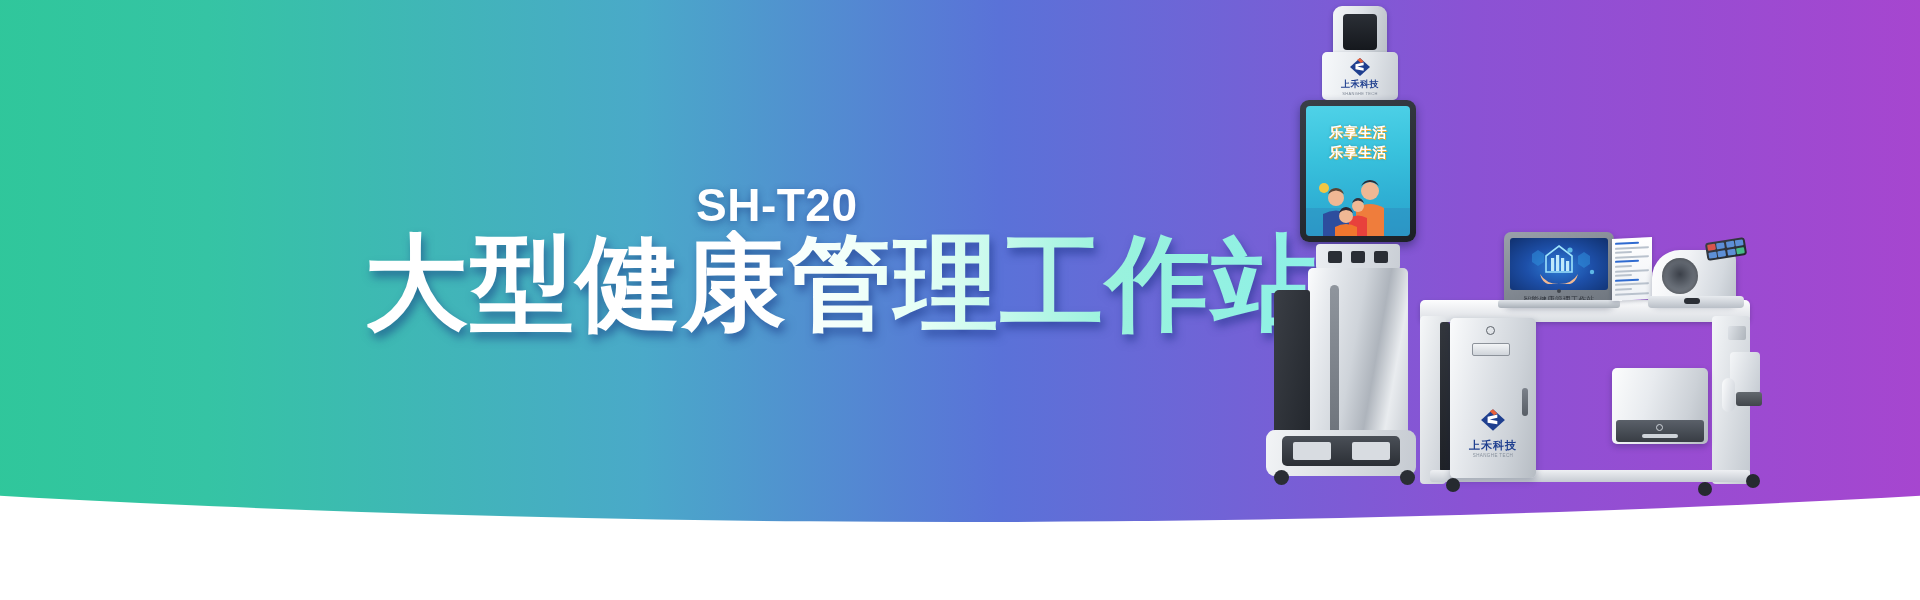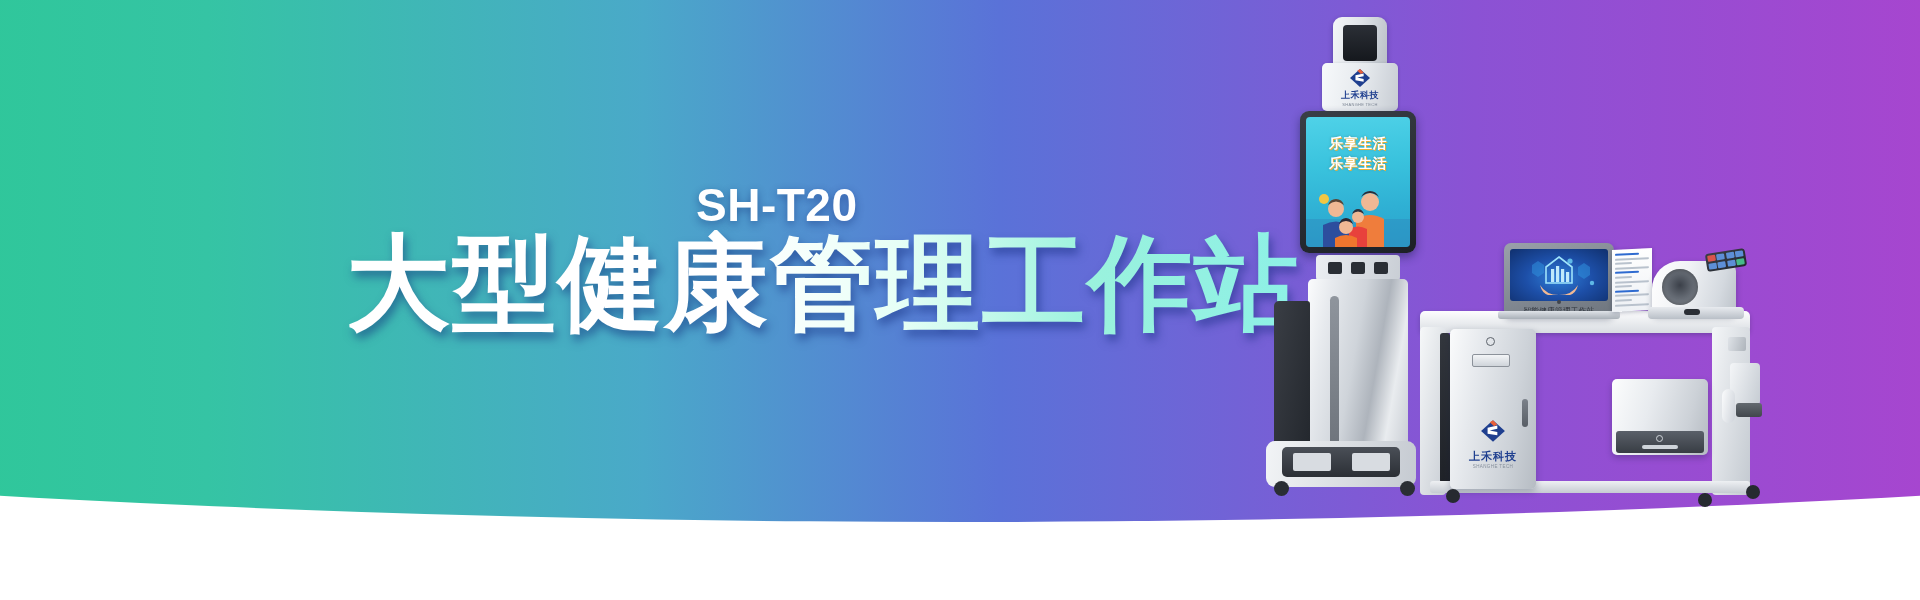--- a/index.html
+++ b/index.html
@@ -78,38 +78,38 @@
   }
 
   
   .text-block{position:absolute;left:0;top:0;width:1920px;height:456px;z-index:6;margin-left:16px;}
   .model{
     position:absolute;left:680px;top:178px;
     font-size:46px;font-weight:bold;color:#ffffff;letter-spacing:.5px;
     text-shadow:0 3px 8px rgba(12,35,110,.45);
   }
   .title-cn{
-    position:absolute;left:330px;top:230px;
+    position:absolute;left:348px;top:230px;
     font-size:104px;font-weight:bold;letter-spacing:2px;
     line-height:1.02;
     background:linear-gradient(90deg,#ffffff 0%,#ffffff 42%,#e6fff6 58%,#9af2dd 78%,#8df0e6 100%);
     -webkit-background-clip:text;background-clip:text;
     color:transparent;-webkit-text-fill-color:transparent;
     filter:drop-shadow(3px 6px 5px rgba(14,38,120,.5));
     white-space:nowrap;
   }
   .subtitle-en{
     position:absolute;left:340px;top:382px;
     font-size:45px;font-weight:300;color:#ffffff;letter-spacing:1.5px;
     text-shadow:0 2px 6px rgba(12,35,110,.35);
     white-space:nowrap;
   }
 
   
-  .product{position:absolute;left:1260px;top:11px;width:660px;height:556px;z-index:8;}
+  .product{position:absolute;left:1260px;top:0;width:660px;height:556px;z-index:8;}
 
   
   .kiosk-head{
     position:absolute;left:73px;top:6px;width:54px;height:52px;
     background:linear-gradient(100deg,#f4f6f8 0%,#dfe3e8 48%,#b9bfc6 100%);
     border-radius:9px 9px 4px 4px;
     box-shadow:0 2px 5px rgba(20,30,60,.35);
   }
   .kiosk-head-inner{
     position:absolute;left:83px;top:14px;width:34px;height:36px;

